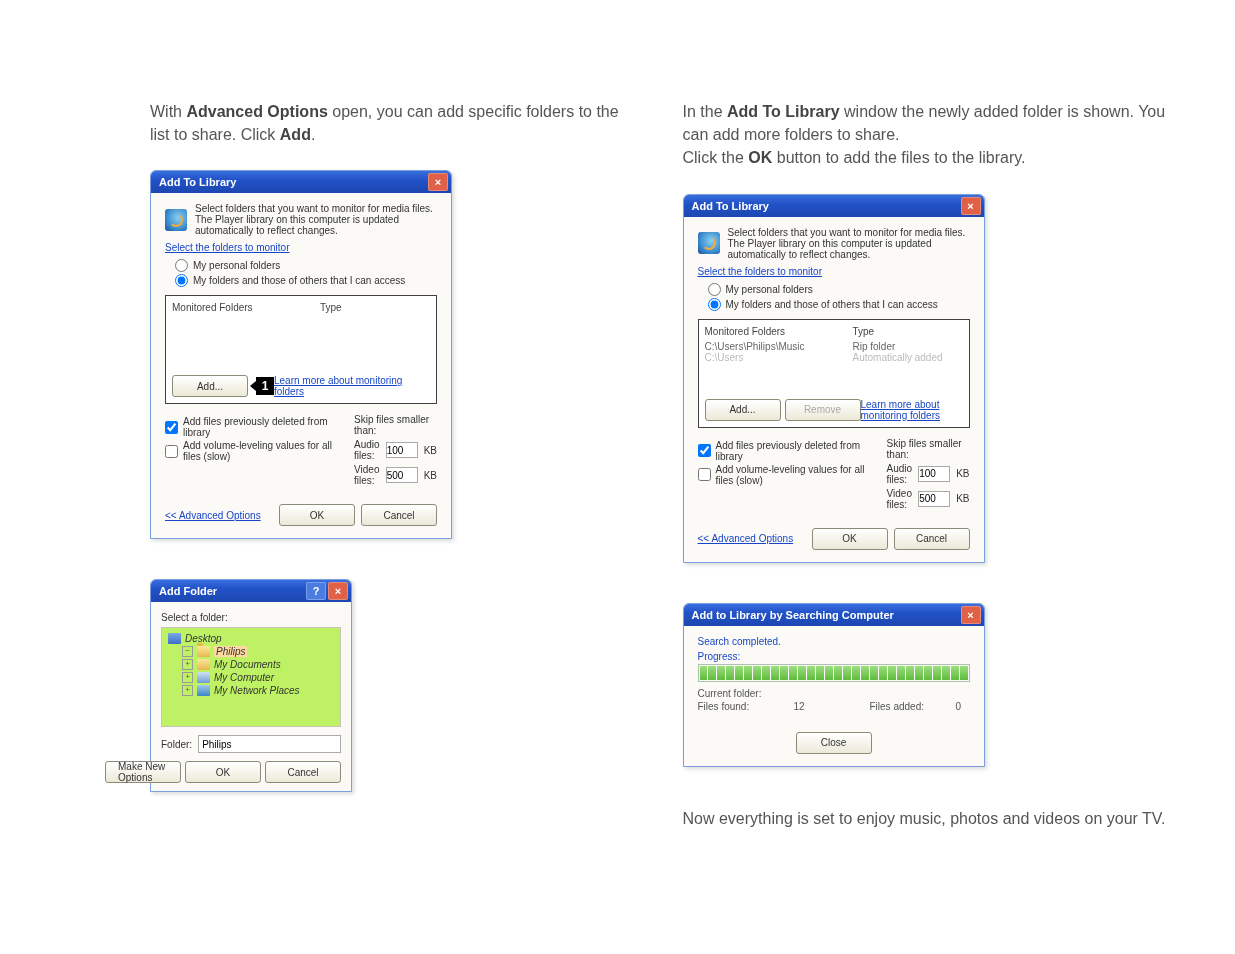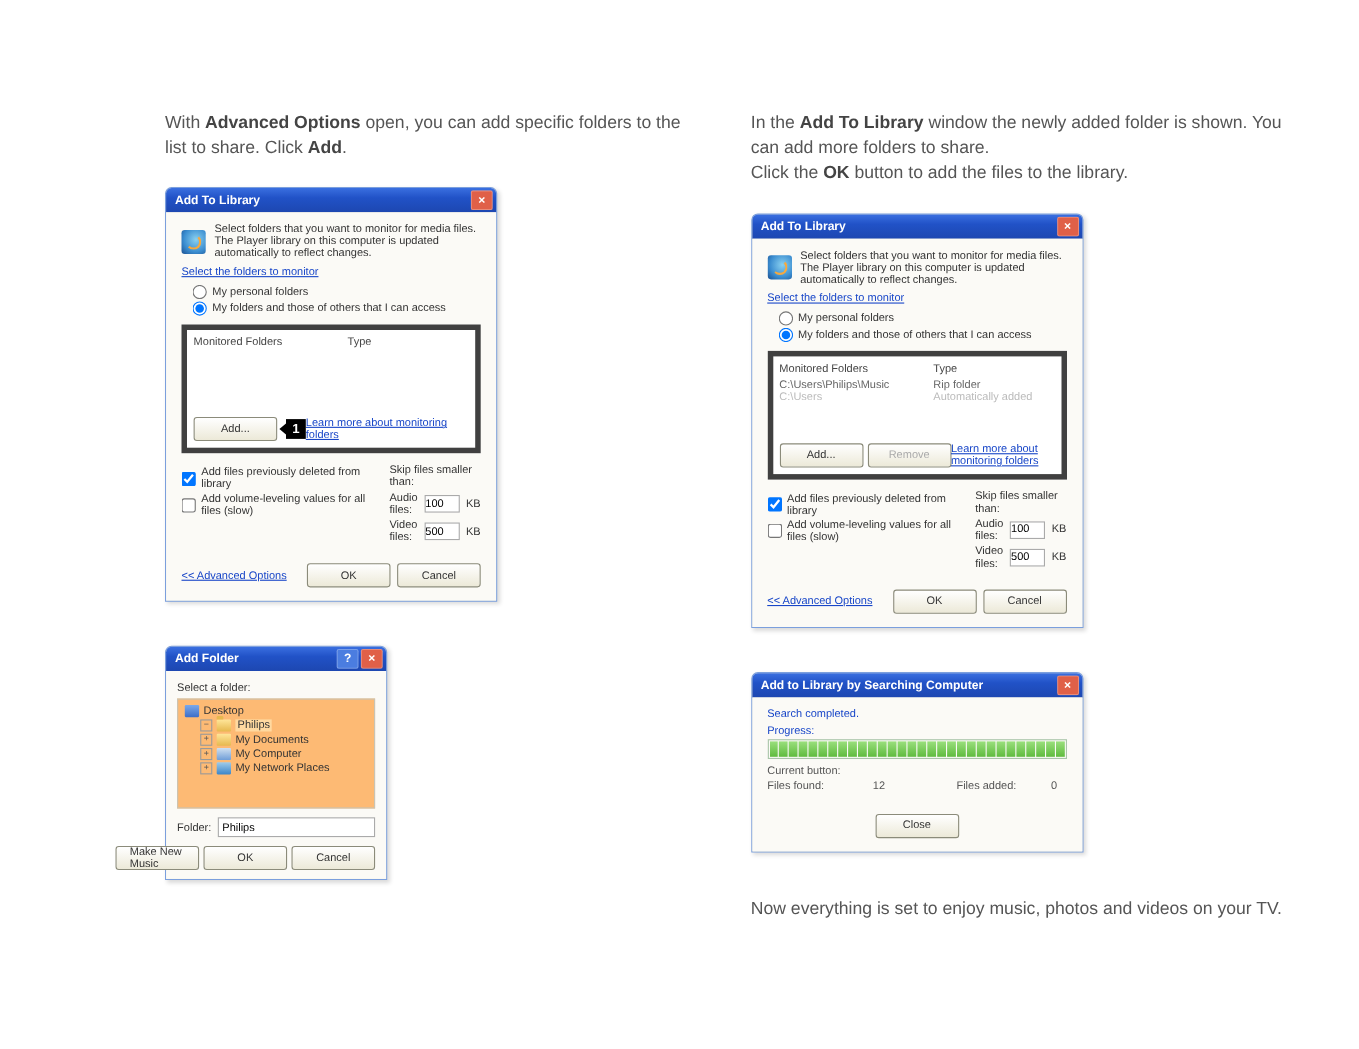--- a/index.html
+++ b/index.html
@@ -77,21 +77,21 @@
     content:""; position:absolute; inset:4px; border-radius:50%;
     border:2px solid #f7a93e; border-top-color:transparent; border-left-color:transparent;
   }
   .link { color:#1846c8; text-decoration:underline; font-size:10px;}
   .section-lbl { margin:4px 0 6px 0; }
   .radios { margin: 0 0 8px 10px; }
   .radio-row, .check-row { display:flex; align-items:center; gap:5px; margin:2px 0; font-size:10px;}
   .radio-row input, .check-row input { margin:0; }
 
   .panel {
-    border:5px solid #404040;
+    border:1px solid #404040;
     background:#fff;
     padding:6px;
     font-size:10px;
   }
   .panel-head { display:flex; font-size:10px; color:#444; margin-bottom:4px;}
   .panel-head .c1 { flex:1; }
   .panel-head .c2 { width:110px; }
   .list-area {
     height:50px;
     background:#fff;
@@ -129,21 +129,21 @@
   .opts-block { display:flex; justify-content:space-between; margin-top:10px; font-size:10px; gap:20px;}
   .skip-grid { display:grid; grid-template-columns:auto auto auto; gap:3px 6px; align-items:center;}
   .tiny-input { width:30px; height:14px; font-size:10px; border:1px solid #aaa; text-align:left; padding:0 0;}
 
   .bottom-row { display:flex; justify-content:space-between; align-items:center; margin-top:18px;gap:12px; }
   .ok-cancel { display:flex; gap:6px; }
 
   
   .addfolder .client { padding:10px 10px 8px 10px;}
   .tree {
-    border:1px solid #c8c4b5; background:#fdba74; height:90px; padding:4px 6px; font-size:10px; overflow:hidden;
+    border:1px solid #c8c4b5; background:#bef264; height:90px; padding:4px 6px; font-size:10px; overflow:hidden;font-style:italic;
   }
   .tree-row { display:flex; align-items:center; gap:4px; padding:1px 0;}
   .expander { width:9px; height:9px; border:1px solid #999; font-size:8px; line-height:7px; text-align:center; color:#555;}
   .ficon { width:13px; height:11px; display:inline-block;}
   .ficon.desktop { background: linear-gradient(#7aa8e8,#3d6ec8); border-radius:1px;}
   .ficon.folder-open { background: linear-gradient(#ffe69a,#e6b84e); border-radius:1px; position:relative;}
   .ficon.folder-open::before { content:""; position:absolute; top:-3px; left:0; width:6px; height:3px; background:#e6b84e; border-radius:1px 1px 0 0;}
   .ficon.folder { background: linear-gradient(#ffe69a,#e6b84e); border-radius:1px;}
   .ficon.computer { background: linear-gradient(#cfe0f1,#6f9ed8); border-radius:1px;}
   .ficon.network { background: linear-gradient(#a0cbe8,#3b86c9); border-radius:1px;}
@@ -283,21 +283,21 @@
               <span class="expander">+</span>
               <span class="ficon network"></span>
               <span class="name">My Network Places</span>
             </div>
         </div>
         <div class="folder-input-row">
           <span>Folder:</span>
           <input class="folder-input" value="Philips" style="">
         </div>
         <div class="af-bottom">
-          <span class="btn-xp left">Make New Music</span>
+          <span class="btn-xp left">Make New Options</span>
           <span class="btn-xp">OK</span>
           <span class="btn-xp">Cancel</span>
         </div>
       </div>
     </div>
   </div>
 
   <div class="col">
     <p class="instr">
       <span>In the </span><strong>Add To Library</strong><span> window the newly added folder is shown. You can add more folders to share.</span><br>
@@ -419,21 +419,21 @@
             <div class="seg"></div>
             <div class="seg"></div>
             <div class="seg"></div>
             <div class="seg"></div>
             <div class="seg"></div>
             <div class="seg"></div>
             <div class="seg"></div>
             <div class="seg"></div>
         </div>
         <div class="prog-grid">
-          <span>Current button:</span>
+          <span>Current folder:</span>
           <span></span>
           <span></span>
             <span></span>
           <span>Files found:</span>
           <span>12</span>
           <span>Files added:</span>
           <span>0</span>
         </div>
         <div class="prog-bottom">
           <span class="btn-xp">Close</span>

